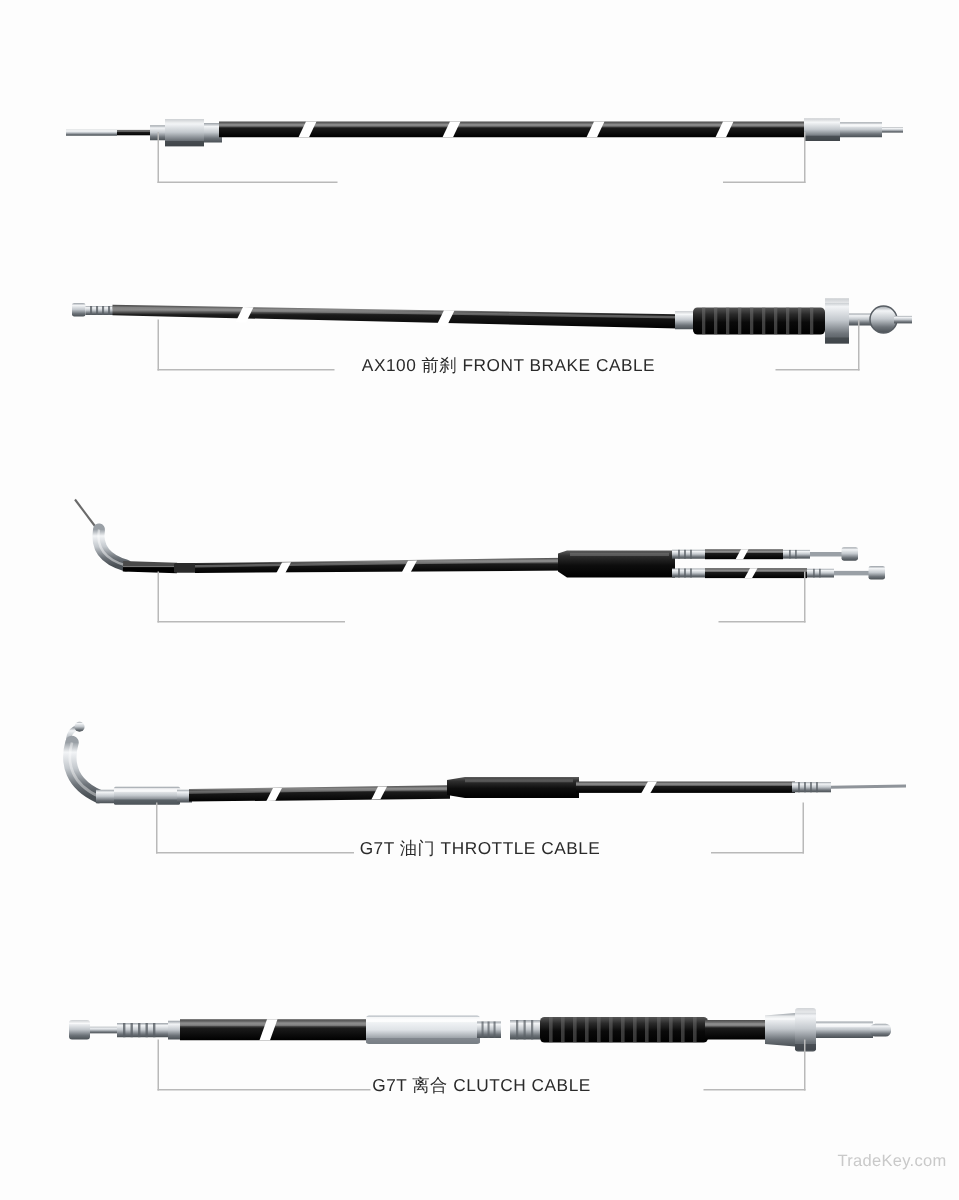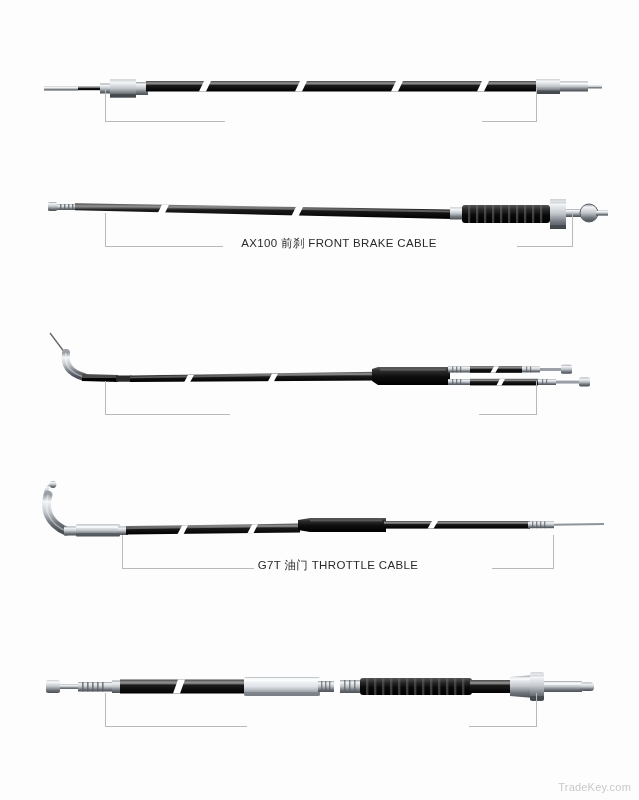--- a/index.html
+++ b/index.html
@@ -64,21 +64,21 @@
     text-align: center;
     font-size: 11.5px;
     color: #2a2a2a;
     letter-spacing: 0.35px;
     white-space: nowrap;
     font-family: "Liberation Sans", sans-serif;
   }
   .watermark {
     position: absolute;
     right: 8px;
-    bottom: 7px;
+    bottom: 20px;
     font-size: 11px;
     color: #c9c9c9;
     letter-spacing: 0.2px;
     font-family: "Liberation Sans", sans-serif;
   }
 </style>
 </head>
 <body>
 
 <div class="catalog">
@@ -403,21 +403,21 @@
           <g fill="#5a6066" opacity="0.75">
             <rect x="532" y="46.4" width="1.3" height="6.8"></rect>
             <rect x="536" y="46.4" width="1.3" height="6.8"></rect>
             <rect x="540" y="46.4" width="1.3" height="6.8"></rect>
             <rect x="544" y="46.4" width="1.3" height="6.8"></rect>
           </g>
         </g>
         <path d="M554 49.8 L604 49" stroke="#8f949a" stroke-width="2" fill="none"></path>
       </svg>
     </div>
-    <div class="dim" style="top:60px; left:122px; width:432px;">
+    <div class="dim" style="top:60px; left:104px; width:432px;">
       <div class="tick left"></div>
       <div class="tick right"></div>
       <div class="rail left" style="width:132px;"></div>
       <div class="rail right" style="width:62px;"></div>
       <div class="caption">G7T 油门 THROTTLE CABLE</div>
     </div>
   </div>
 
   <div class="product-block" style="top:655px;">
     <div class="cable-stage">
@@ -530,18 +530,19 @@
           <rect x="544" y="27.4" width="38" height="2.4" fill="#ffffff" opacity="0.6"></rect>
           <rect x="580" y="27.5" width="14" height="8.5" rx="3.5" fill="url(#met5)"></rect>
         </g>
       </svg>
     </div>
     <div class="dim" style="top:38px; left:105px; width:432px;">
       <div class="tick left"></div>
       <div class="tick right"></div>
       <div class="rail left" style="width:142px;"></div>
       <div class="rail right" style="width:68px;"></div>
+      <div class="caption">G7T 离合 CLUTCH CABLE</div>
     </div>
   </div>
 
   <div class="watermark">TradeKey.com</div>
 
 </div>
 
 </body></html>

